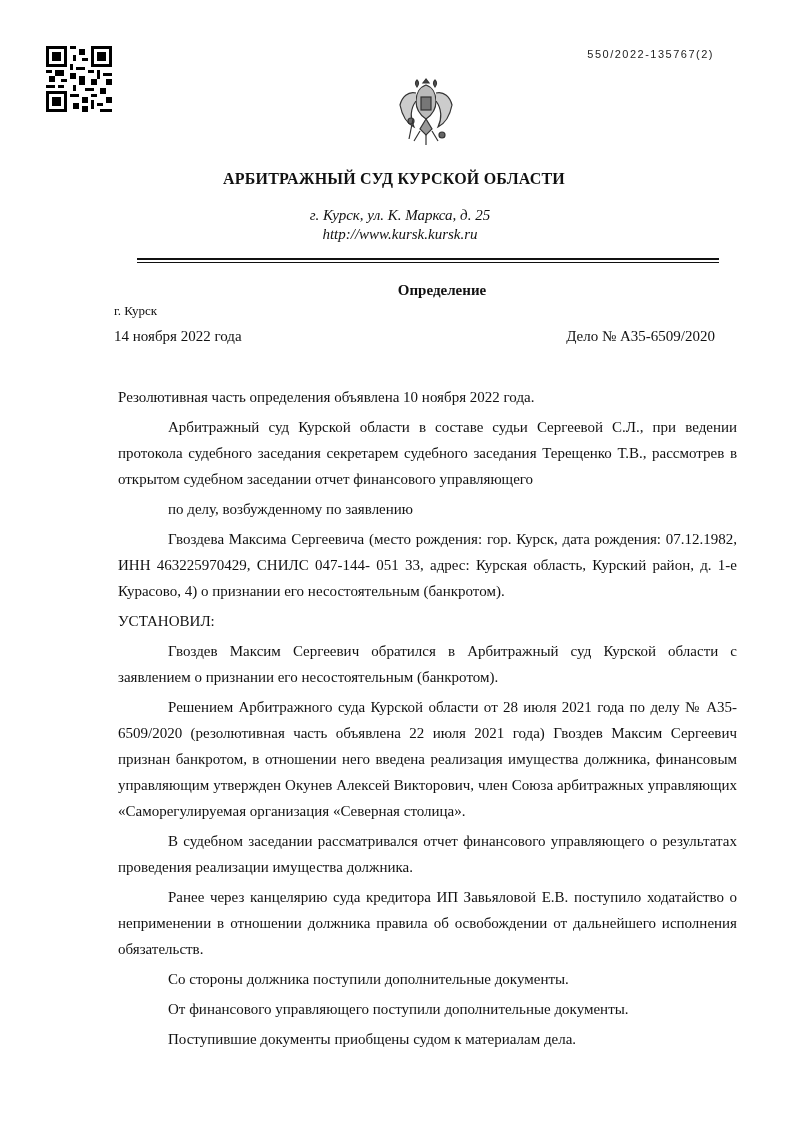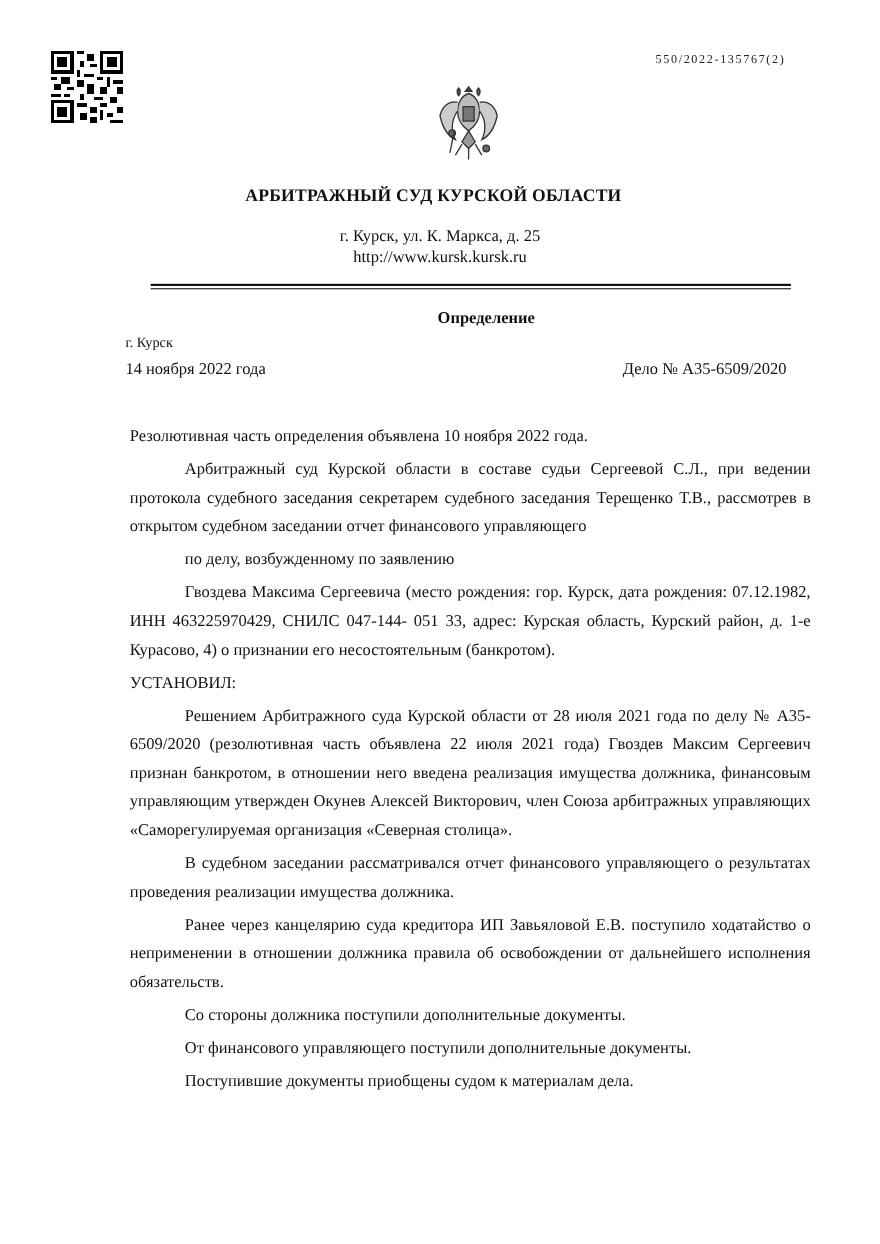--- a/index.html
+++ b/index.html
@@ -1,24 +1,24 @@
 <!DOCTYPE html>
 <html><head>
 <meta charset="utf-8">
 <style>
   html, body { margin: 0; padding: 0; background: #ffffff; }
   body { width: 800px; height: 1131px; position: relative; overflow: hidden;
          font-family: "Liberation Serif", serif; color: #111; }
   .qr { position: absolute; left: 46px; top: 46px; width: 66px; height: 66px; }
-  .doc-id { position: absolute; right: 86px; top: 48px; font-family: Liberation Serif, serif;
+  .doc-id { position: absolute; right: 86px; top: 48px; font-family: Liberation Sans, sans-serif;
             font-size: 11px; letter-spacing: 1.5px; color: #222; text-align: center; }
   .emblem { position: absolute; left: 395px; top: 75px; width: 62px; height: 78px; }
   .court-name { position: absolute; left: 0; right: 12px; top: 170px; text-align: center;
                 font-weight: bold; font-size: 16px; letter-spacing: 0.2px; }
-  .address { position: absolute; left: 0; right: 0; top: 206px; text-align: center; font-size: 15px; line-height: 19px; }
+  .address { position: absolute; left: 0; right: 0; top: 206px; text-align: center; font-size: 15px; line-height: 19px; font-style: italic; }
   .rule { position: absolute; left: 137px; width: 582px; background: #111; }
   .rule1 { top: 258px; height: 2px; }
   .rule2 { top: 262px; height: 1px; }
   .doc-type { position: absolute; left: 0; right: 0; top: 282px; padding-left: 84px; text-align: center;
               font-weight: bold; font-size: 15px; }
   .city { position: absolute; left: 114px; top: 303px; font-size: 13px; }
   .date { position: absolute; left: 114px; top: 328px; font-size: 15px; }
   .case { position: absolute; right: 85px; top: 328px; font-size: 15px; }
   .body-text { position: absolute; left: 114px; width: 627px; top: 380px; font-size: 15px; line-height: 26px; }
   .body-text p { margin: 4px; text-align: justify; }
@@ -109,19 +109,20 @@
 <div class="city">г. Курск</div>
 <div class="date">14 ноября 2022 года</div>
 <div class="case">Дело № А35-6509/2020</div>
 
 <div class="body-text">
   <p>Резолютивная часть определения объявлена 10 ноября 2022 года.</p>
   <p class="indent">Арбитражный суд Курской области в составе судьи Сергеевой С.Л., при ведении протокола судебного заседания секретарем судебного заседания Терещенко Т.В., рассмотрев в открытом судебном заседании отчет финансового управляющего</p>
   <p class="indent">по делу, возбужденному по заявлению</p>
   <p class="indent">Гвоздева Максима Сергеевича (место рождения: гор. Курск, дата рождения: 07.12.1982, ИНН 463225970429, СНИЛС 047-144- 051 33, адрес: Курская область, Курский район, д. 1-е Курасово, 4) о признании его несостоятельным (банкротом).</p>
   <p class="center">УСТАНОВИЛ:</p>
+  <p class="indent">Гвоздев Максим Сергеевич обратился в Арбитражный суд Курской области с заявлением о признании его несостоятельным (банкротом).</p>
   <p class="indent">Решением Арбитражного суда Курской области от 28 июля 2021 года по делу № А35- 6509/2020 (резолютивная часть объявлена 22 июля 2021 года) Гвоздев Максим Сергеевич признан банкротом, в отношении него введена реализация имущества должника, финансовым управляющим утвержден Окунев Алексей Викторович, член Союза арбитражных управляющих «Саморегулируемая организация «Северная столица».</p>
   <p class="indent">В судебном заседании рассматривался отчет финансового управляющего о результатах проведения реализации имущества должника.</p>
   <p class="indent">Ранее через канцелярию суда кредитора ИП Завьяловой Е.В. поступило ходатайство о неприменении в отношении должника правила об освобождении от дальнейшего исполнения обязательств.</p>
   <p class="indent">Со стороны должника поступили дополнительные документы.</p>
   <p class="indent">От финансового управляющего поступили дополнительные документы.</p>
   <p class="indent">Поступившие документы приобщены судом к материалам дела.</p>
 </div>
 
 </body></html>

